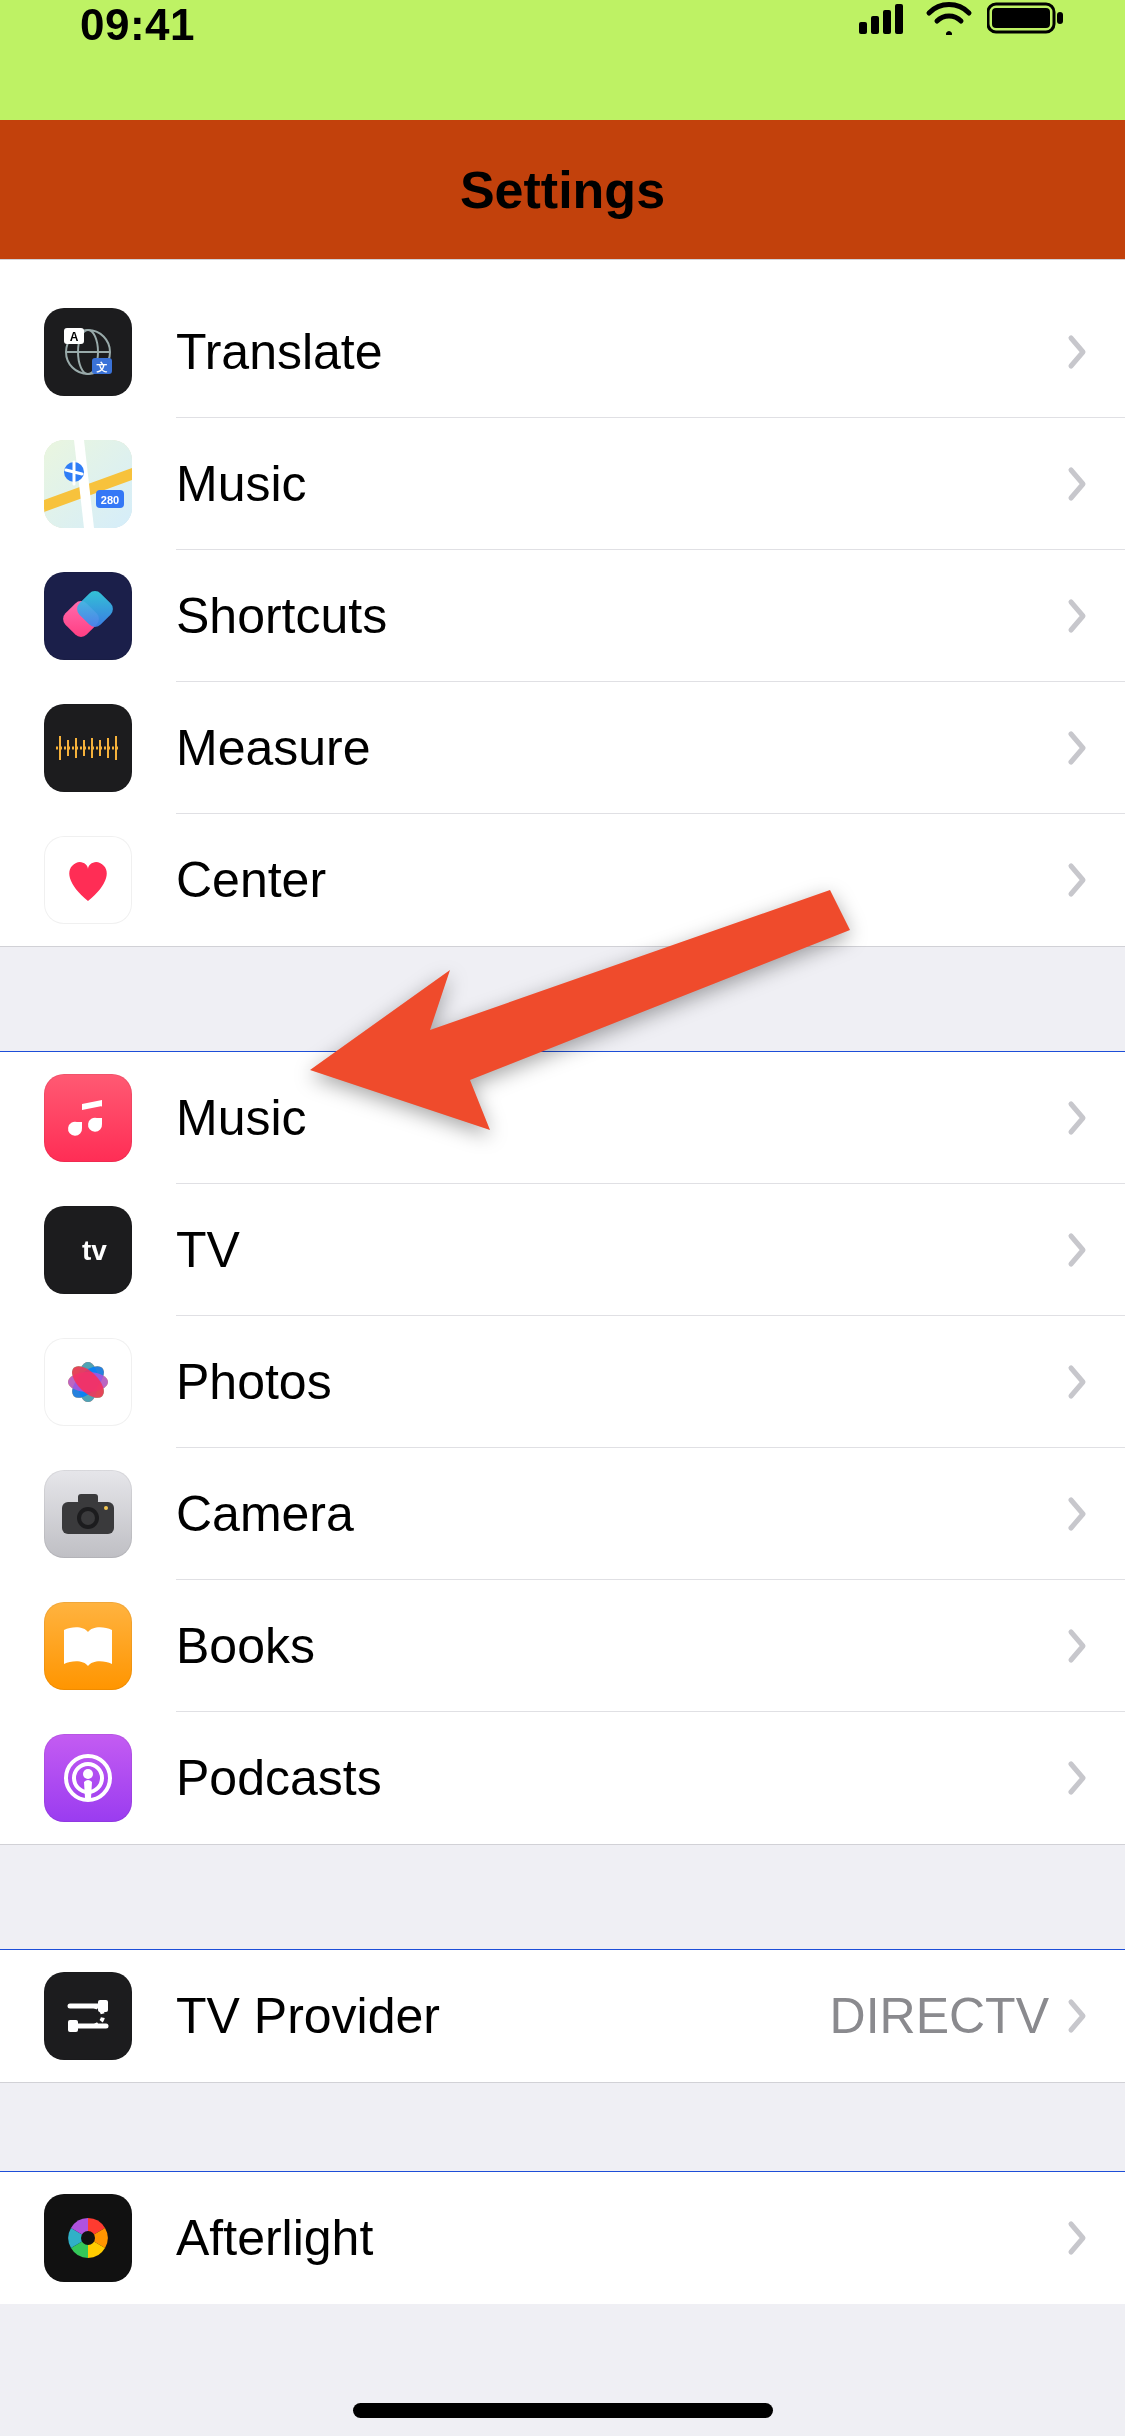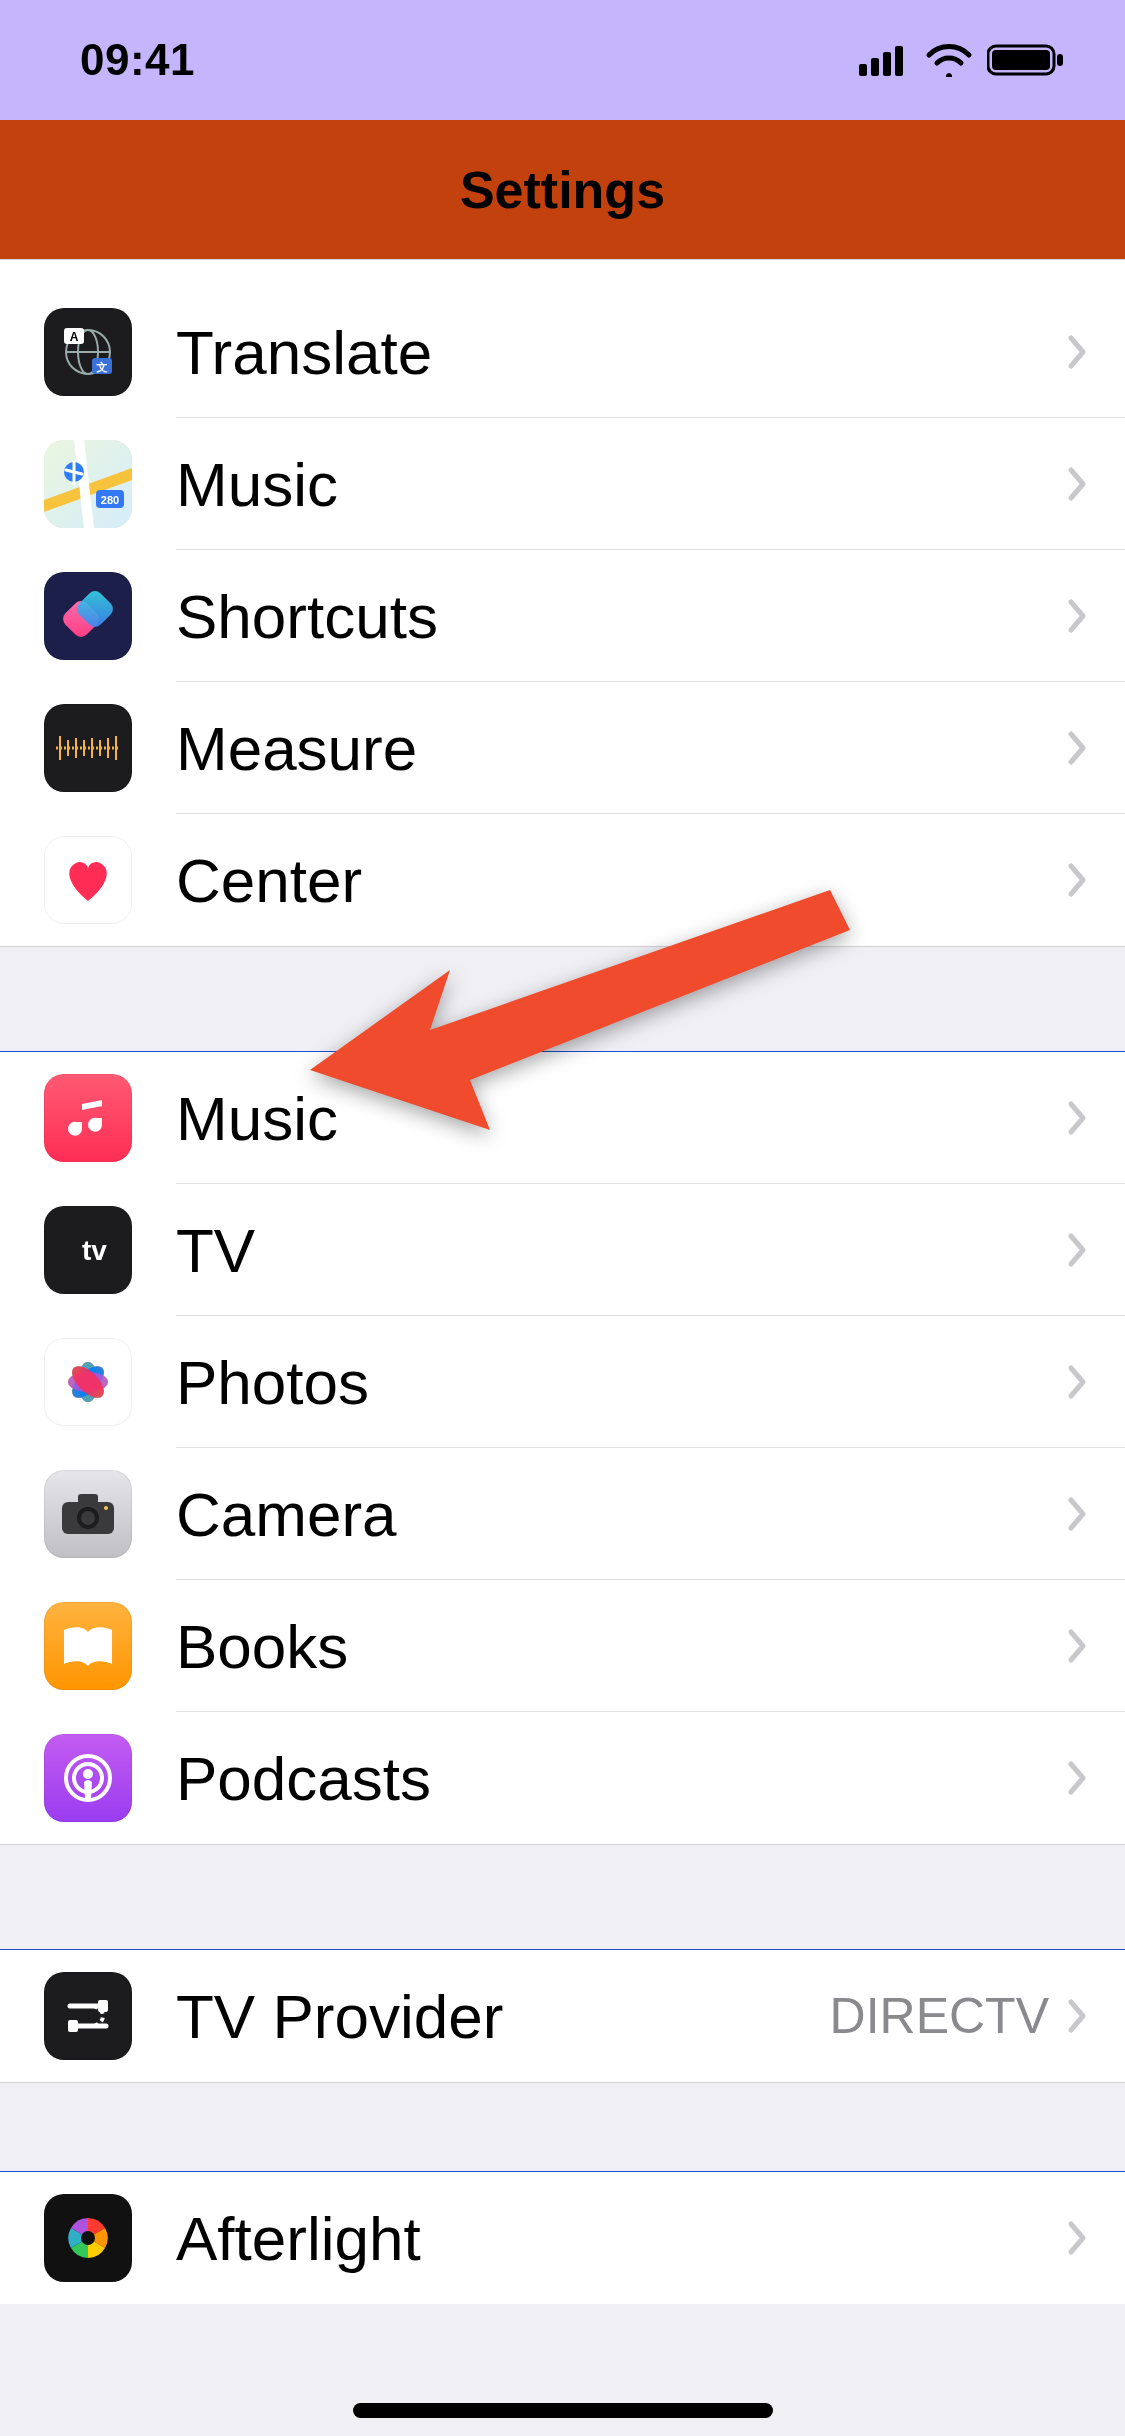--- a/index.html
+++ b/index.html
@@ -9,24 +9,24 @@
     background: #efeff4;
     color: #000;
     overflow: hidden;
     position: relative;
   }
 
   
   .status-bar {
     height: 120px;
     display: flex;
-    align-items: center;
+    align-items: flex-start;
     justify-content: space-between;
     padding: 0 60px 0 80px;
-    background: #c4b5fd;
+    background: #bef264;
   }
   .status-time {
     font-size: 44px;
     font-weight: 600;
     letter-spacing: 0.5px;
   }
   .status-icons {
     display: flex;
     align-items: center;
     gap: 14px;
@@ -85,21 +85,21 @@
     margin-right: 44px;
     flex-shrink: 0;
     display: flex;
     align-items: center;
     justify-content: center;
     overflow: hidden;
     box-shadow: inset 0 0 0 1px rgba(0,0,0,0.06);
   }
 
   .row-label {
-    font-size: 62px;
+    font-size: 50px;
     font-weight: 400;
     flex: 1;
   }
   .row-detail {
     font-size: 50px;
     color: #8a8a8e;
     margin-right: 18px;
     margin-left: 40px;
   }
   .chevron {

